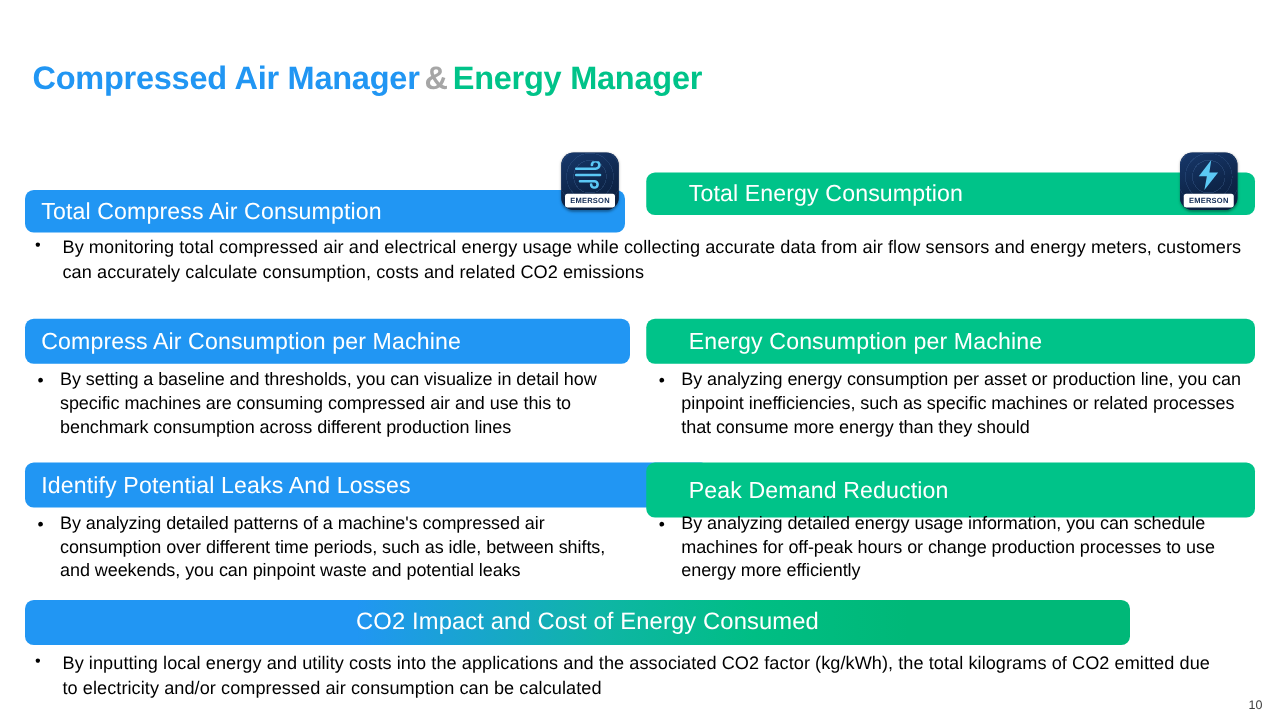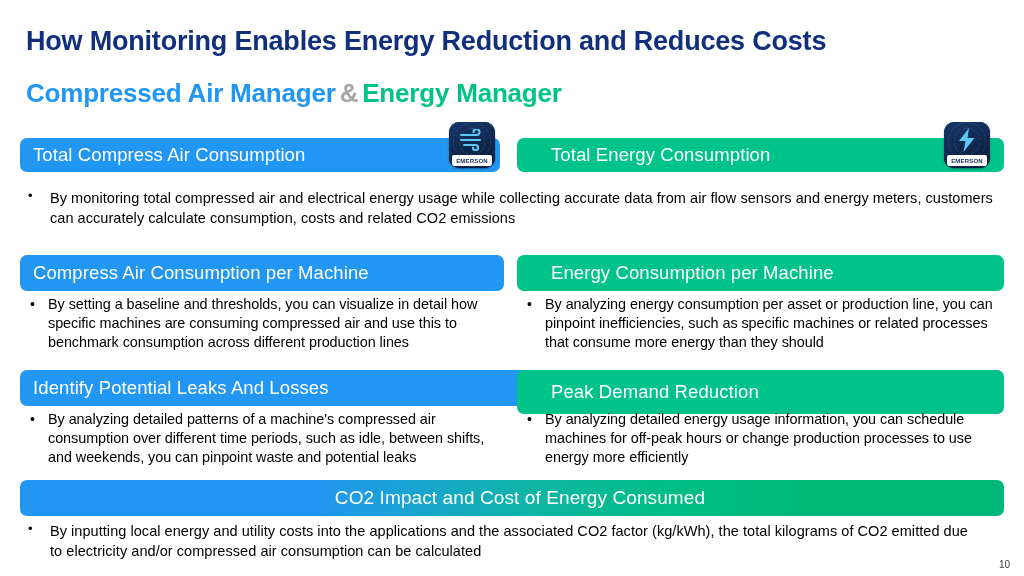--- a/index.html
+++ b/index.html
@@ -149,27 +149,26 @@
     right: 14px;
     bottom: 6px;
     font-size: 10px;
     color: #404040;
   }
 </style>
 </head>
 <body>
 
 <div class="title-block">
-  <div class="title-line1">How Monitoring Enables Energy Reduction and Reduces Costs</div>
   <div class="title-line2">
     <span class="t-cam">Compressed Air Manager</span><span class="t-amp">&amp;</span><span class="t-em">Energy Manager</span>
   </div>
 </div>
 
-<div class="bar blue" style="left:20px; top:138px; width:480px; height:34px;">
+<div class="bar blue" style="left:20px; top:152px; width:480px; height:34px;">
   <span class="bar-label pad-left">Total Compress Air Consumption</span>
 </div>
 
 <div class="bar green" style="left:517px; top:138px; width:487px; height:34px;">
   <span class="bar-label pad-left">Total Energy Consumption</span>
 </div>
 
 <div class="app-icon" style="left:449px; top:122px;">
   <div class="rings"></div>
   <div class="glyph">
@@ -242,21 +241,21 @@
   </div>
 </div>
 
 <div class="bullets col" style="left:527px; top:410px; width:470px;">
   <div class="bullet-row">
     <span class="bullet-dot">•</span>
     <span class="bullet-text">By analyzing detailed energy usage information, you can schedule machines for off-peak hours or change production processes to use energy more efficiently</span>
   </div>
 </div>
 
-<div class="bar grad center" style="left:20px; top:480px; width:984px; height:36px;padding-left:16px;">
+<div class="bar grad center" style="left:20px; top:480px; width:884px; height:36px;padding-left:16px;">
   <span class="bar-label">CO2 Impact and Cost of Energy Consumed</span>
 </div>
 
 <div class="bullets wide" style="left:28px; top:521px; width:950px;">
   <div class="bullet-row">
     <span class="bullet-dot">•</span>
     <span class="bullet-text">By inputting local energy and utility costs into the applications and the associated CO2 factor (kg/kWh), the total kilograms of CO2 emitted due to electricity and/or compressed air consumption can be calculated</span>
   </div>
 </div>
 

